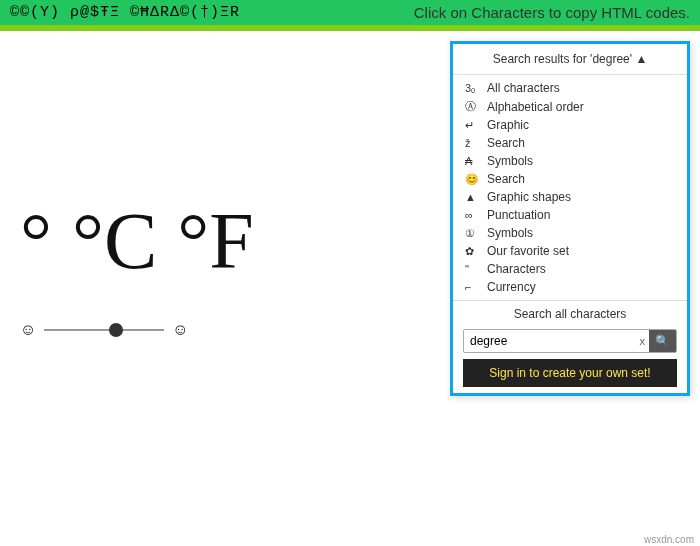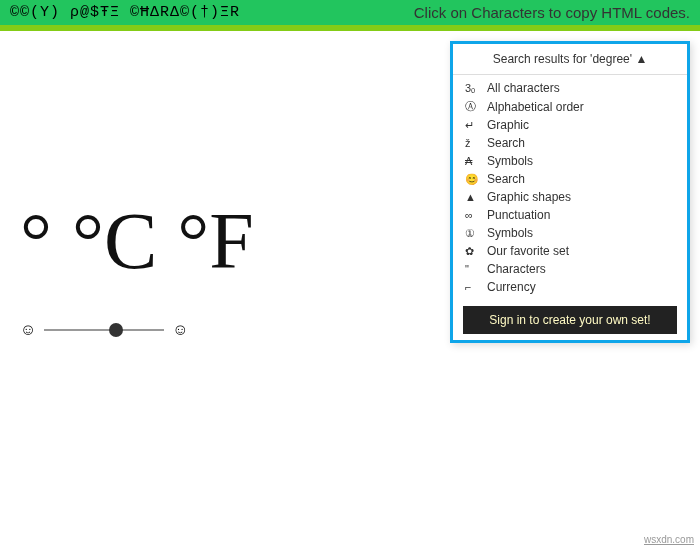--- a/index.html
+++ b/index.html
@@ -164,35 +164,34 @@
       padding: 4px 6px;
       cursor: pointer;
       font-size: 12px;
     }
 
     #sign-in-btn {
       display: block;
       width: calc(100% - 20px);
       margin: 6px 10px;
       background: #222;
-      color: #fef9c3;
+      color: #fde047;
       border: none;
       padding: 7px;
       font-size: 12px;
       cursor: pointer;
       text-align: center;
     }
 
     #watermark {
       position: absolute;
       bottom: 4px;
       right: 6px;
       font-size: 10px;
       color: #999;
-      text-decoration: underline;
     }
   </style>
 </head>
 <body>
 
 <div id="header">
   <span id="header-logo">©©(Y) ρ@$ŦΞ ©ĦΔRΔ©(†)ΞR</span>
   <span id="header-hint">Click on Characters to copy HTML codes.</span>
 </div>
 
@@ -256,19 +255,25 @@
         <li>
           <span class="list-icon">"</span>
           <span>Characters</span>
         </li>
         <li>
           <span class="list-icon">⌐</span>
           <span>Currency</span>
         </li>
       </ul>
 
-
+    <div id="panel-search-label">Search all characters</div>
+
+    <div id="search-box-container">
+      <input id="search-input" type="text" value="degree" style="">
+      <span id="search-clear">x</span>
+      <button id="search-icon-btn">🔍</button>
+    </div>
 
     <button id="sign-in-btn">Sign in to create your own set!</button>
   </div>
 
   <div id="watermark">wsxdn.com</div>
 </div>
 
 </body></html>

